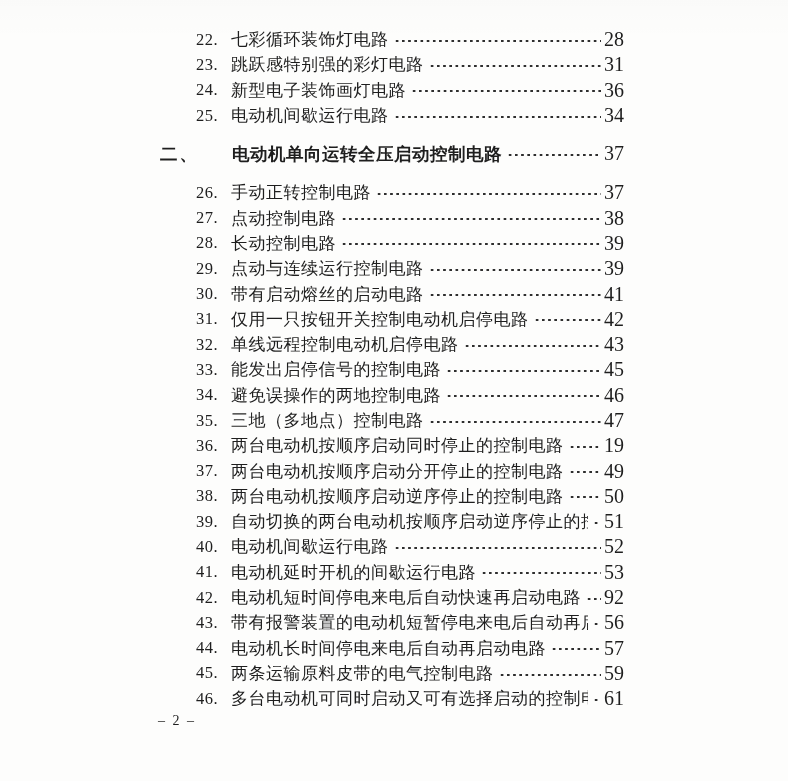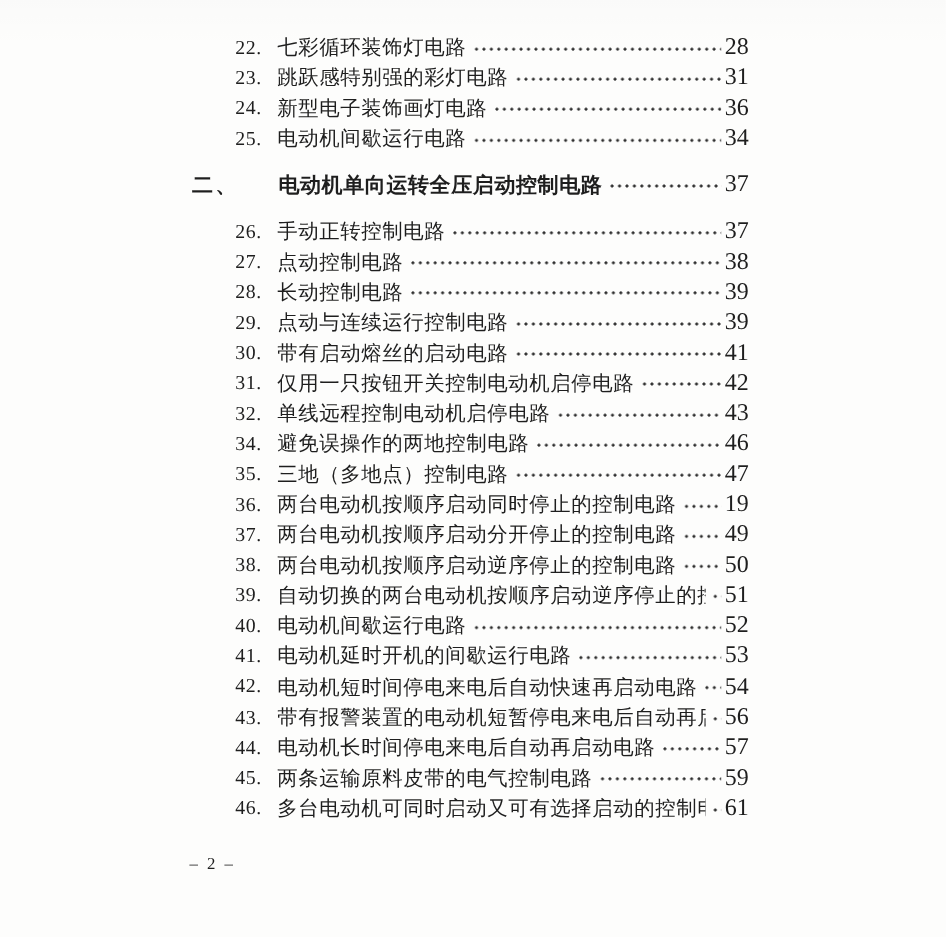--- a/index.html
+++ b/index.html
@@ -164,20 +164,26 @@
     <span class="leader"></span>
     <span class="pg">42</span>
   </div>
       <div class="row item">
     <span class="num">32.</span>
     <span class="title">单线远程控制电动机启停电路</span>
     <span class="leader"></span>
     <span class="pg">43</span>
   </div>
       <div class="row item">
+    <span class="num">33.</span>
+    <span class="title">能发出启停信号的控制电路</span>
+    <span class="leader"></span>
+    <span class="pg">45</span>
+  </div>
+      <div class="row item">
     <span class="num">34.</span>
     <span class="title">避免误操作的两地控制电路</span>
     <span class="leader"></span>
     <span class="pg">46</span>
   </div>
       <div class="row item">
     <span class="num">35.</span>
     <span class="title">三地（多地点）控制电路</span>
     <span class="leader"></span>
     <span class="pg">47</span>
@@ -215,21 +221,21 @@
       <div class="row item">
     <span class="num">41.</span>
     <span class="title">电动机延时开机的间歇运行电路</span>
     <span class="leader"></span>
     <span class="pg">53</span>
   </div>
       <div class="row item">
     <span class="num">42.</span>
     <span class="title">电动机短时间停电来电后自动快速再启动电路</span>
     <span class="leader"></span>
-    <span class="pg">54</span>
+    <span class="pg">92</span>
   </div>
       <div class="row item">
     <span class="num">43.</span>
     <span class="title">带有报警装置的电动机短暂停电来电后自动再启动电路</span>
     <span class="leader"></span>
     <span class="pg">56</span>
   </div>
       <div class="row item">
     <span class="num">44.</span>
     <span class="title">电动机长时间停电来电后自动再启动电路</span>

